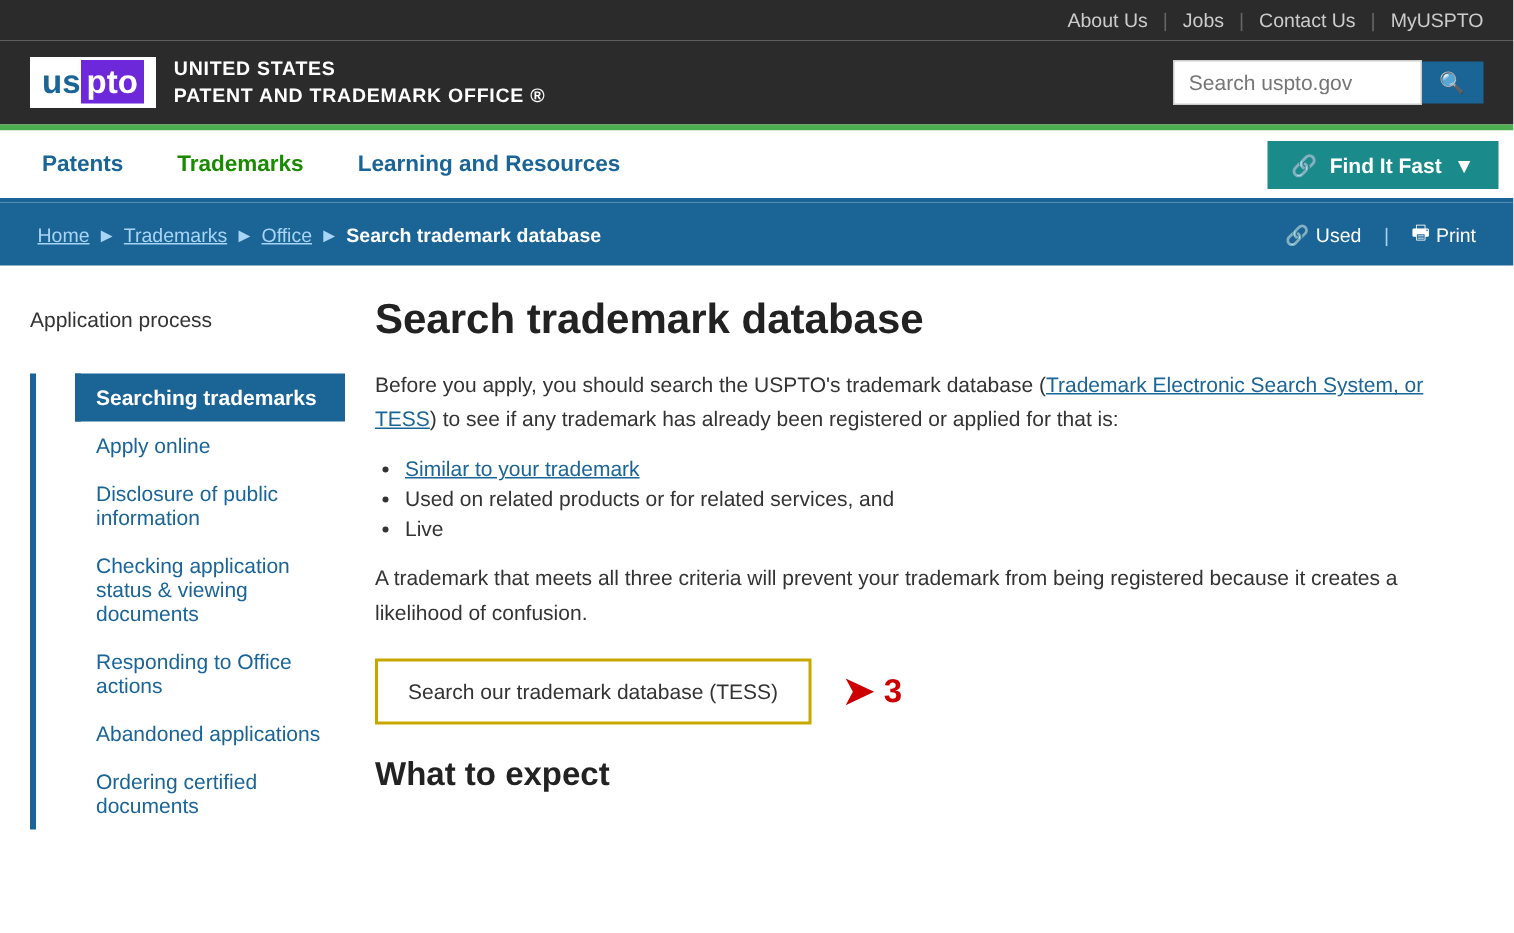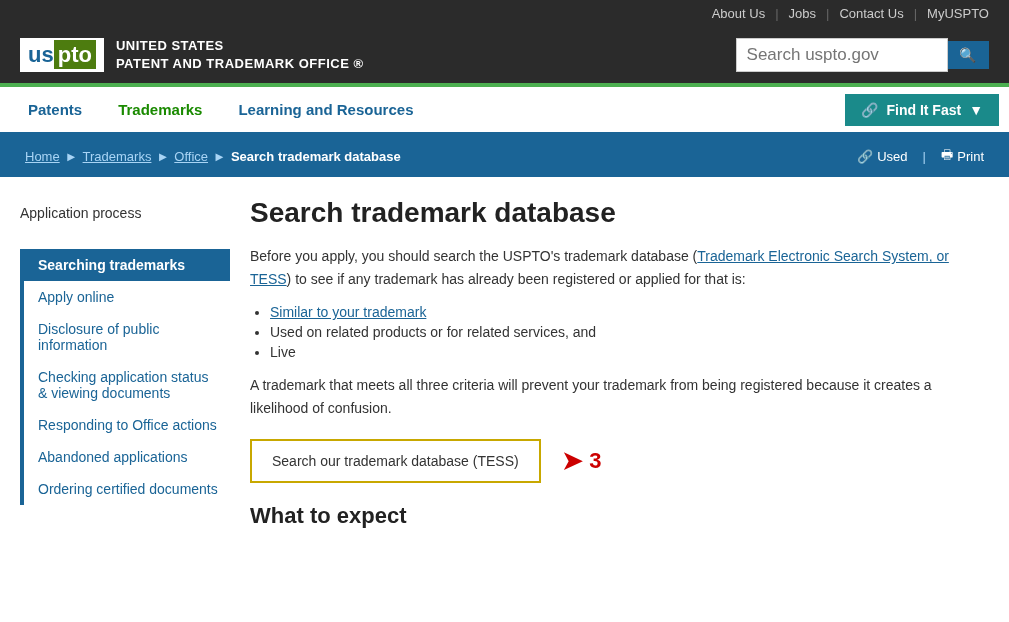--- a/index.html
+++ b/index.html
@@ -47,23 +47,23 @@
       line-height: 1.4;
       font-weight: bold;
       letter-spacing: 0.5px;
     }
     .search-area {
       display: flex;
       align-items: center;
     }
     .search-area input {
       padding: 6px 10px;
-      width: 212px;
+      width: 166px;
       border: 1px solid #ccc;
-      font-size: 17px;
+      font-size: 14px;
       outline: none;
       color: #999;
     }
     .search-area button {
       background: #1a6496;
       border: none;
       padding: 6px 12px;
       cursor: pointer;
       color: #fff;
       font-size: 14px;
@@ -170,21 +170,21 @@
       border-left: 4px solid transparent;
     }
     .sidebar-item.active {
       background: #1a6496;
       color: #fff;
       font-weight: bold;
       border-left: 4px solid #1a6496;
     }
     .sidebar-border {
       border-left: 4px solid #1a6496;
-      padding-left: 0;
+      padding-left: 26px;
     }
 
     
     .content {
       flex: 1;
     }
     .page-title {
       font-size: 28px;
       font-weight: bold;
       color: #222;
@@ -259,21 +259,21 @@
   <a href="#">Jobs</a>
   <span class="sep">|</span>
   <a href="#">Contact Us</a>
   <span class="sep">|</span>
   <a href="#">MyUSPTO</a>
 </div>
 
 <div class="header">
   <div class="logo-area">
     <div class="logo-box">
-      <span>us</span><span style="background:#4d7c0f;color:#fff;padding:2px 4px;">pto</span>
+      <span>us</span><span style="background:#6d28d9;color:#fff;padding:2px 4px;">pto</span>
     </div>
     <div class="logo-text">
       <div>UNITED STATES</div>
       <div>PATENT AND TRADEMARK OFFICE ®</div>
     </div>
   </div>
   <div class="search-area">
     <input type="text" placeholder="Search uspto.gov" style="">
     <button>🔍</button>
   </div>

